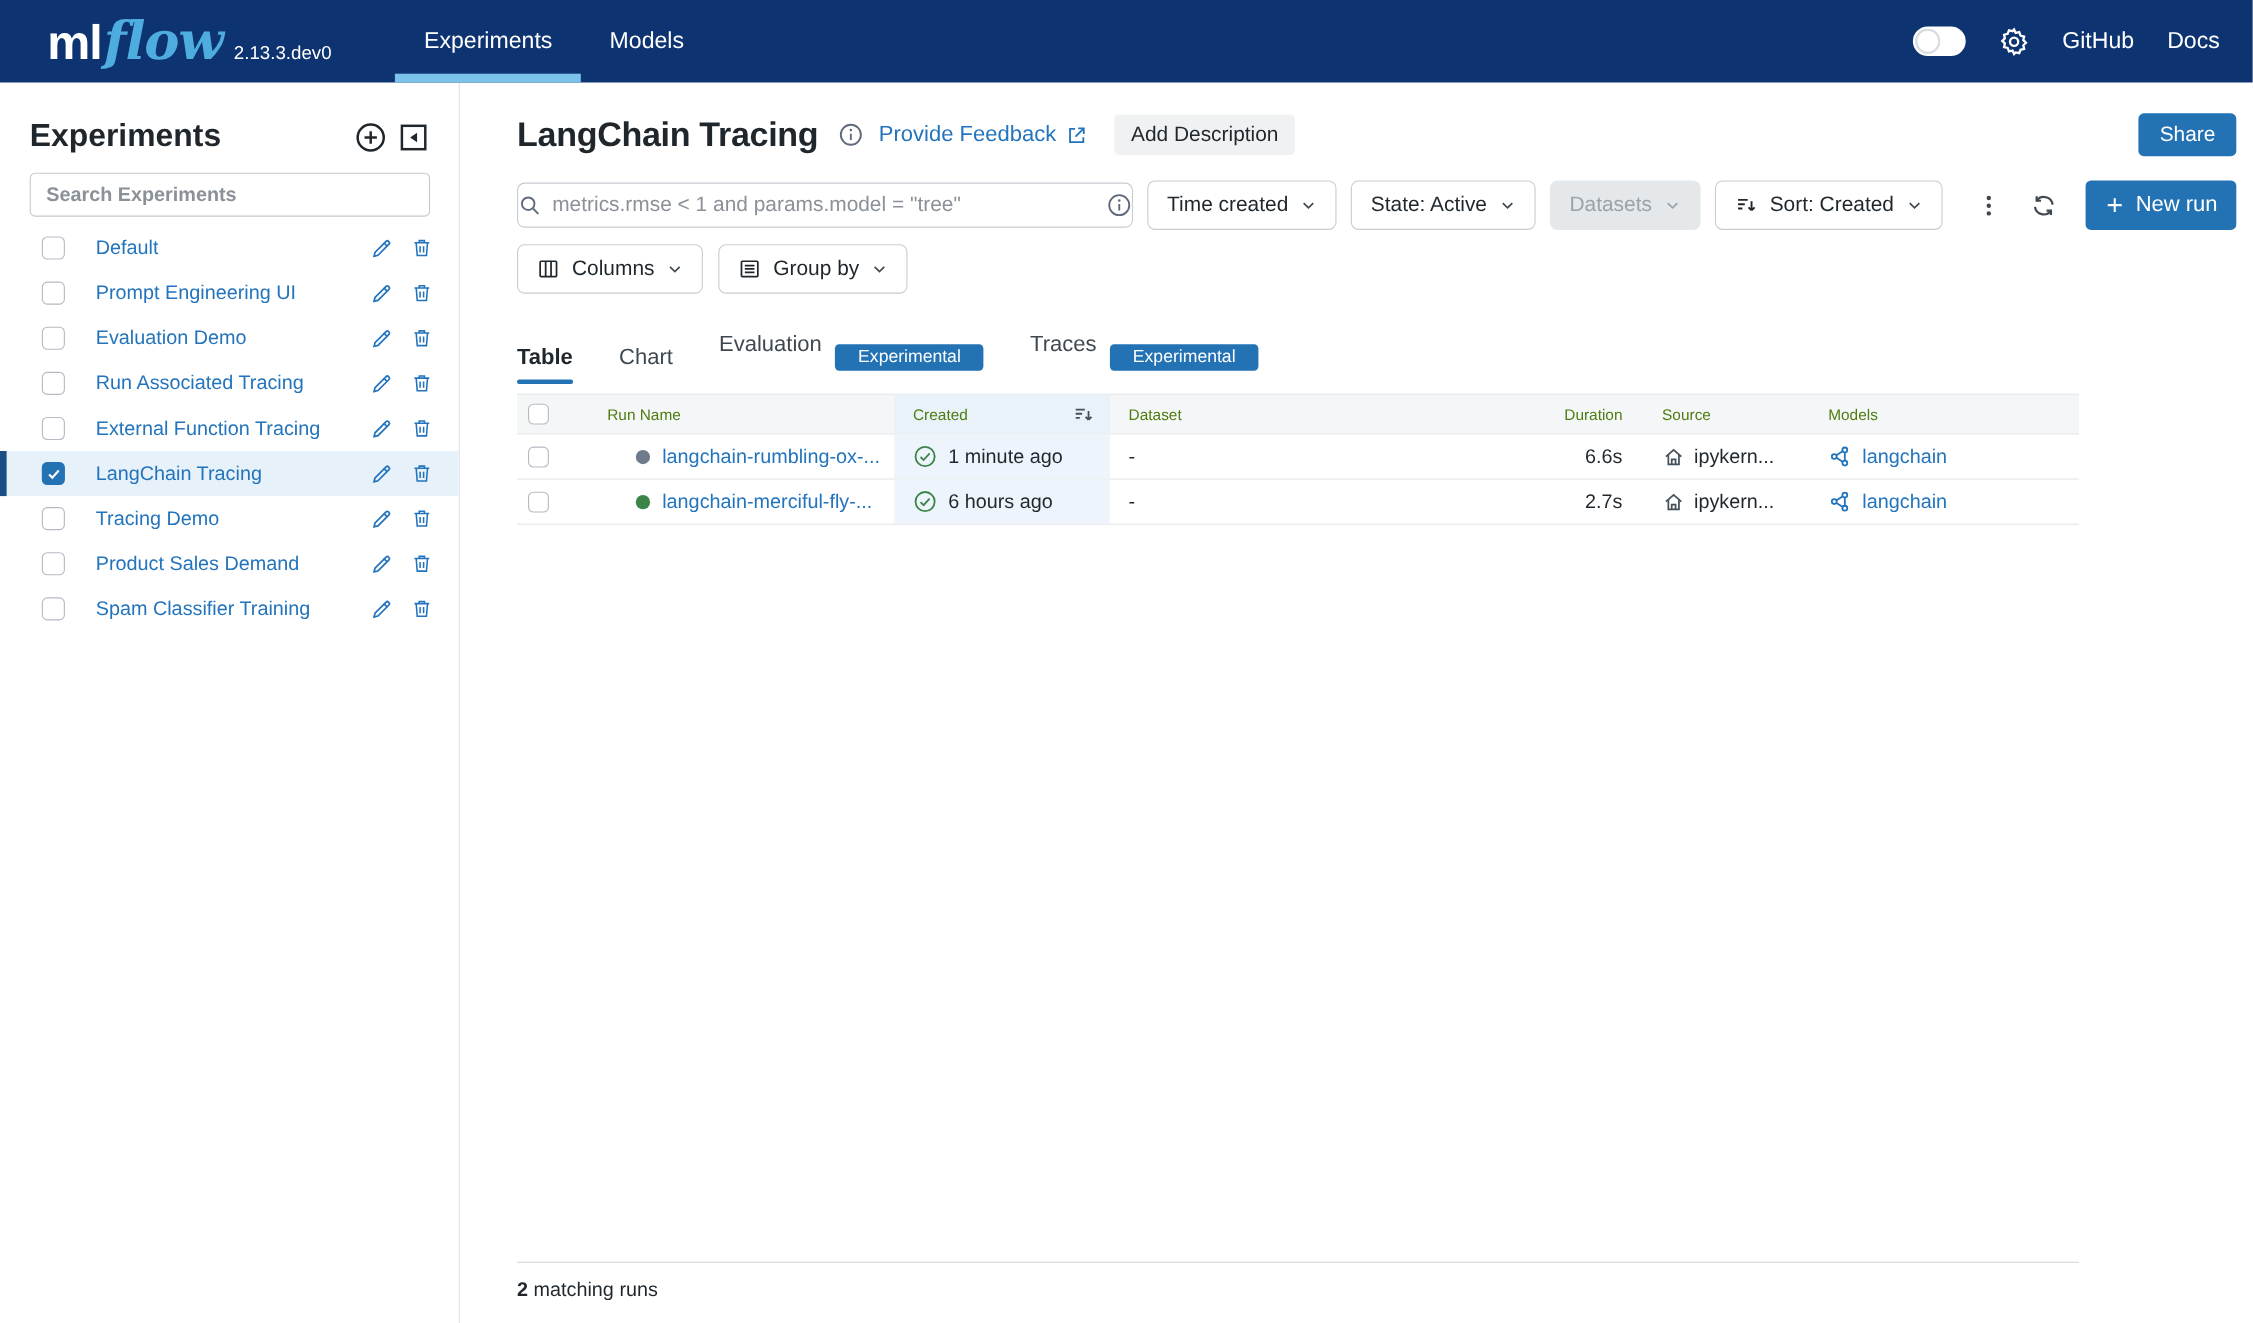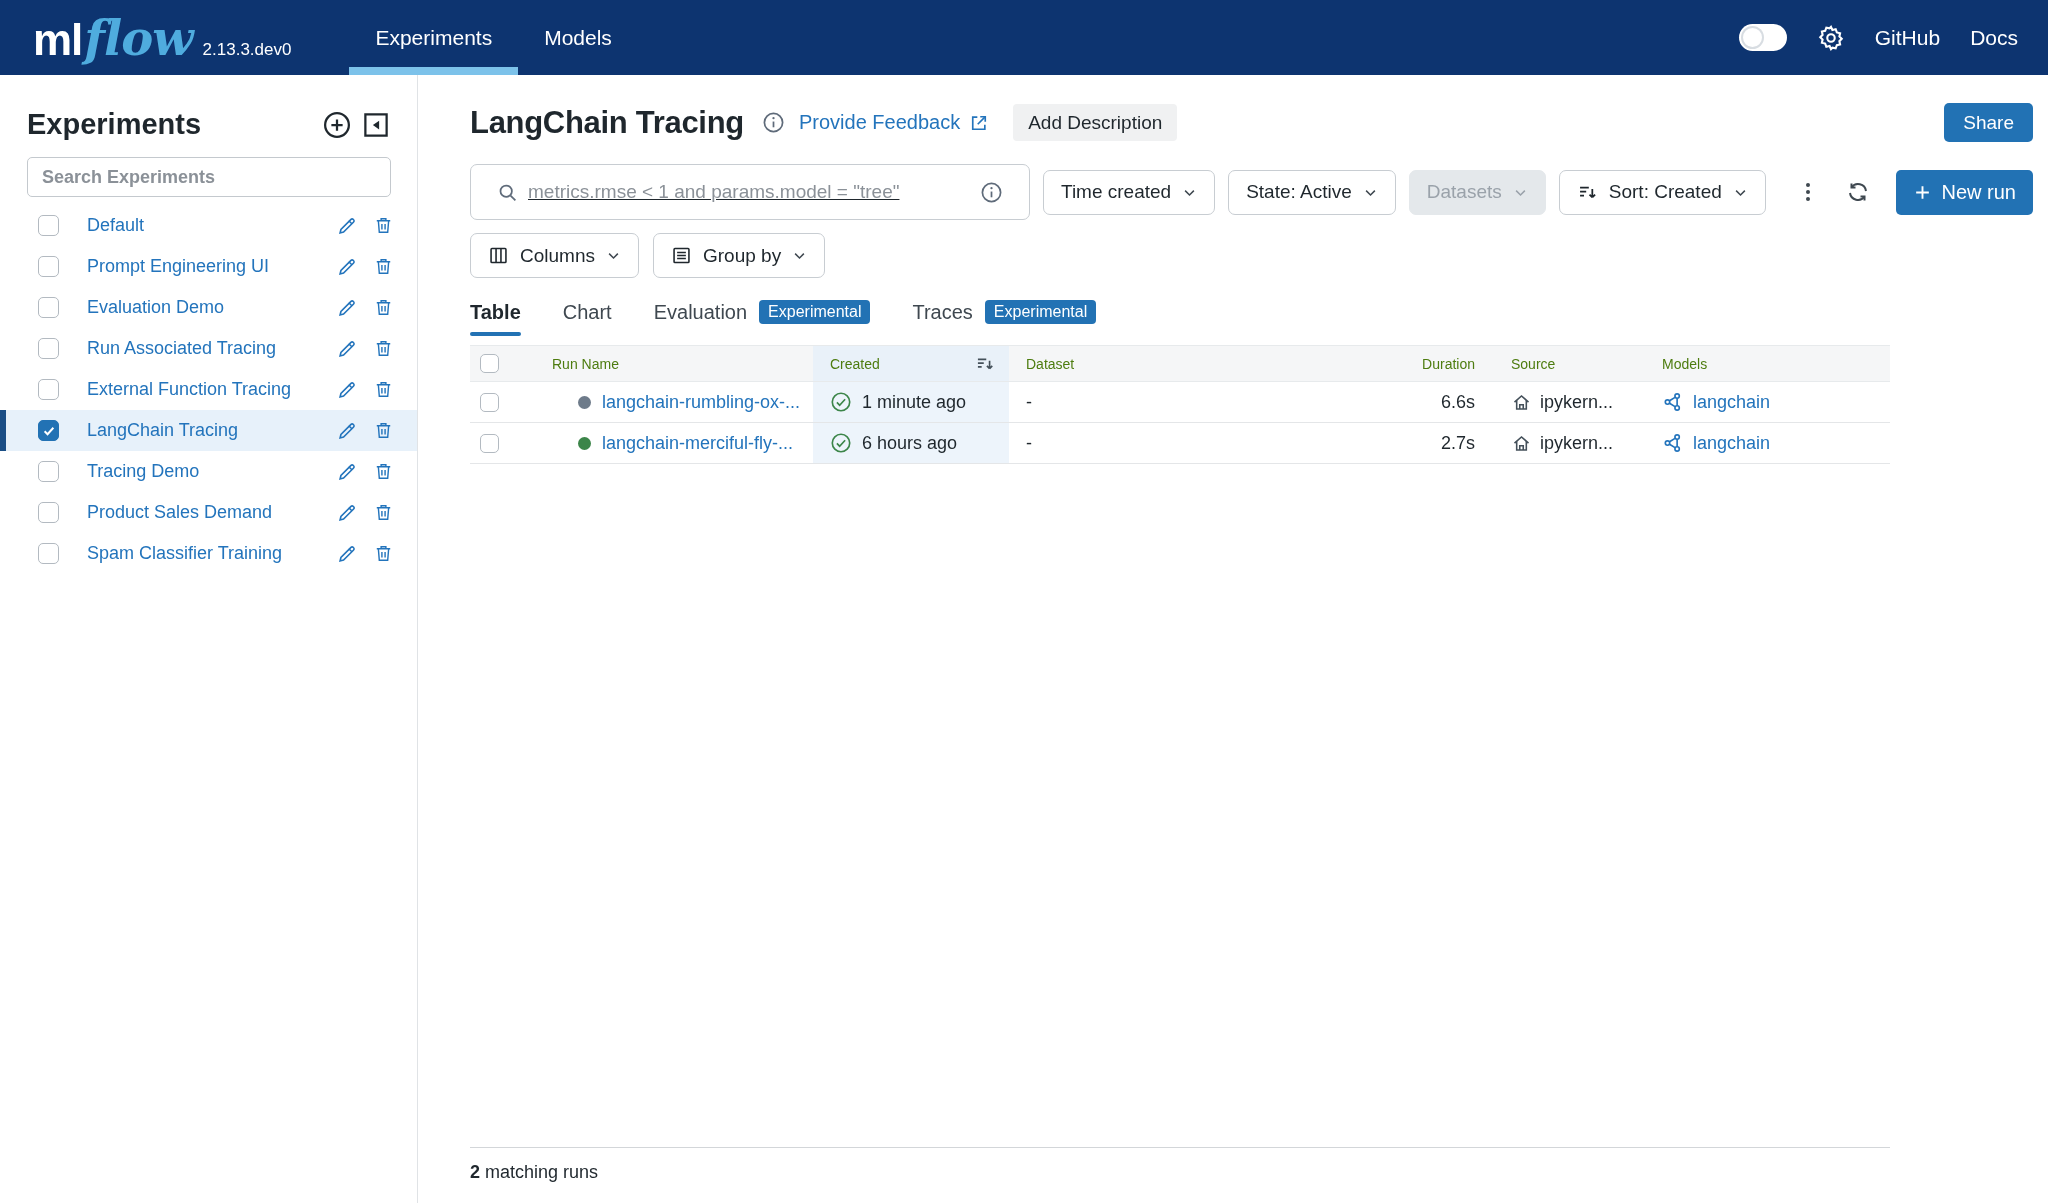--- a/index.html
+++ b/index.html
@@ -2,21 +2,21 @@
 <html><head>
 <meta charset="utf-8">
 <style>
   * { margin:0; padding:0; box-sizing:border-box; }
   html,body { width:2048px; height:1203px; overflow:hidden; background:#fff;
     font-family:"Liberation Sans","DejaVu Sans",sans-serif; color:#1f272d; }
 
   
   .navbar { height:75px; background:#0d3470; display:flex; align-items:center; padding:0 30px 0 33px; position:relative; }
   .logo { display:flex; align-items:baseline; }
-  .logo-ml { color:#fff; font-size:44px; font-weight:700; letter-spacing:-1px; }
+  .logo-ml { color:#fff; font-size:44px; font-weight:700; letter-spacing:-1px;margin-left:10px; }
   .logo-flow { color:#4facde; font-size:48px; font-style:italic; font-weight:700;
     font-family:"DejaVu Serif","Liberation Serif",serif; margin-left:2px; letter-spacing:-1px; }
   .logo-version { color:#fff; font-size:17px; margin-left:10px; }
   .nav-tabs { display:flex; margin-left:58px; height:75px; }
   .nav-tab { color:#fff; font-size:21px; font-weight:500; padding:0 26px; height:75px;
     display:flex; align-items:center; position:relative; cursor:pointer; }
   .nav-tab .tab-underline { position:absolute; left:0; right:0; bottom:0; height:8px; background:#7cc2ea; }
   .nav-right { margin-left:auto; display:flex; align-items:center; gap:30px; }
   .theme-toggle { width:48px; height:27px; background:#fff; border-radius:14px; position:relative; }
   .theme-toggle .knob { position:absolute; left:2px; top:2px; width:23px; height:23px; border-radius:50%;
@@ -54,22 +54,22 @@
   .page-title { font-size:31px; font-weight:700; letter-spacing:-0.3px; }
   .info-icon { width:23px; height:23px; color:#5f6b7a; margin-left:18px; }
   .feedback-link { color:#2374bc; font-size:20px; font-weight:500; margin-left:14px; cursor:pointer; display:flex; align-items:center; gap:9px; }
   .feedback-link svg { width:20px; height:20px; }
   .add-desc-btn { margin-left:24px; background:#f0f1f2; border:none; border-radius:4px; height:37px;
     padding:0 15px; font-size:19px; color:#1f272d; cursor:pointer; font-family:inherit; }
   .share-btn { margin-left:auto; background:#2272b4; color:#fff; border:none; border-radius:5px;
     height:39px; padding:0 19px; font-size:19px; font-weight:500; cursor:pointer; font-family:inherit; }
 
   .filter-row { display:flex; align-items:center; margin-top:22px; gap:13px; }
-  .search-box { width:560px; height:56px; border:1px solid #c8cdd2; border-radius:7px; display:flex;
-    align-items:center; padding:0 26px; background:#fff;text-decoration:underline; }
+  .search-box { width:560px; height:41px; border:1px solid #c8cdd2; border-radius:7px; display:flex;
+    align-items:center; padding:0 0; background:#fff; }
   .search-box svg.mag { width:21px; height:21px; color:#5f6b7a; flex-shrink:0; }
   .search-box input { flex:1; border:none; outline:none; font-size:19px; margin-left:10px; color:#1f272d; }
   .search-box input::placeholder { color:#8b9198; }
   .search-box .info-icon { margin-left:8px; flex-shrink:0; }
   .drop-btn { height:45px; background:#fff; border:1px solid #c8cdd2; border-radius:7px; display:flex;
     align-items:center; gap:11px; padding:0 17px; font-size:19px; font-weight:500; color:#1f272d; cursor:pointer; font-family:inherit; }
   .drop-btn svg.chev { width:15px; height:15px; color:#3f4850; }
   .drop-btn.disabled { background:#e4e8eb; border-color:#e4e8eb; color:#9aa2aa; cursor:default; }
   .drop-btn.disabled svg.chev { color:#9aa2aa; }
   .drop-btn svg.lead { width:21px; height:21px; }
@@ -79,21 +79,21 @@
   .new-run-btn { background:#2272b4; color:#fff; border:none; border-radius:5px; height:45px;
     padding:0 17px; font-size:20px; font-weight:500; display:flex; align-items:center; gap:10px; cursor:pointer; font-family:inherit; }
   .new-run-btn svg { width:19px; height:19px; }
 
   .toolbar-row { display:flex; align-items:center; margin-top:13px; gap:14px; }
 
   .tabs-row { display:flex; align-items:flex-end; margin-top:22px; gap:42px; border-bottom:1px solid transparent; }
   .view-tab { display:flex; align-items:center; gap:12px; font-size:20px; color:#3f4850; padding-bottom:12px; cursor:pointer; position:relative; }
   .view-tab.active { font-weight:700; color:#1f272d; }
   .view-tab.active::after { content:""; position:absolute; left:0; right:0; bottom:0; height:4px; background:#2272b4; border-radius:2px; }
-  .exp-badge { background:#2272b4; color:#fff; font-size:16px; font-weight:500; border-radius:4px; padding:3px 9px; }
+  .exp-badge { background:#2272b4; color:#fff; font-size:16px; font-weight:500; border-radius:4px; padding:3px 21px;margin-top:24px; }
 
   
   .runs-table { width:1420px; margin-top:8px; font-size:18px; }
   .t-row { display:grid; grid-template-columns:40px 303px 196px 386px 94px 151px 1fr; align-items:stretch; }
   .t-head { background:#f5f6f7; border:1px solid #e7eaec; border-left:none; border-right:none; height:37px; color:#4d7c0f; font-size:14px; }
   .t-head .cell { display:flex; align-items:center; }
   .t-body-row { height:41px; border-bottom:1px solid #e4e6e8; }
   .t-body-row .cell { display:flex; align-items:center; }
   .cell.c-select { justify-content:flex-start; padding-left:10px; }
   .cell.c-run-h { padding-left:42px; }

